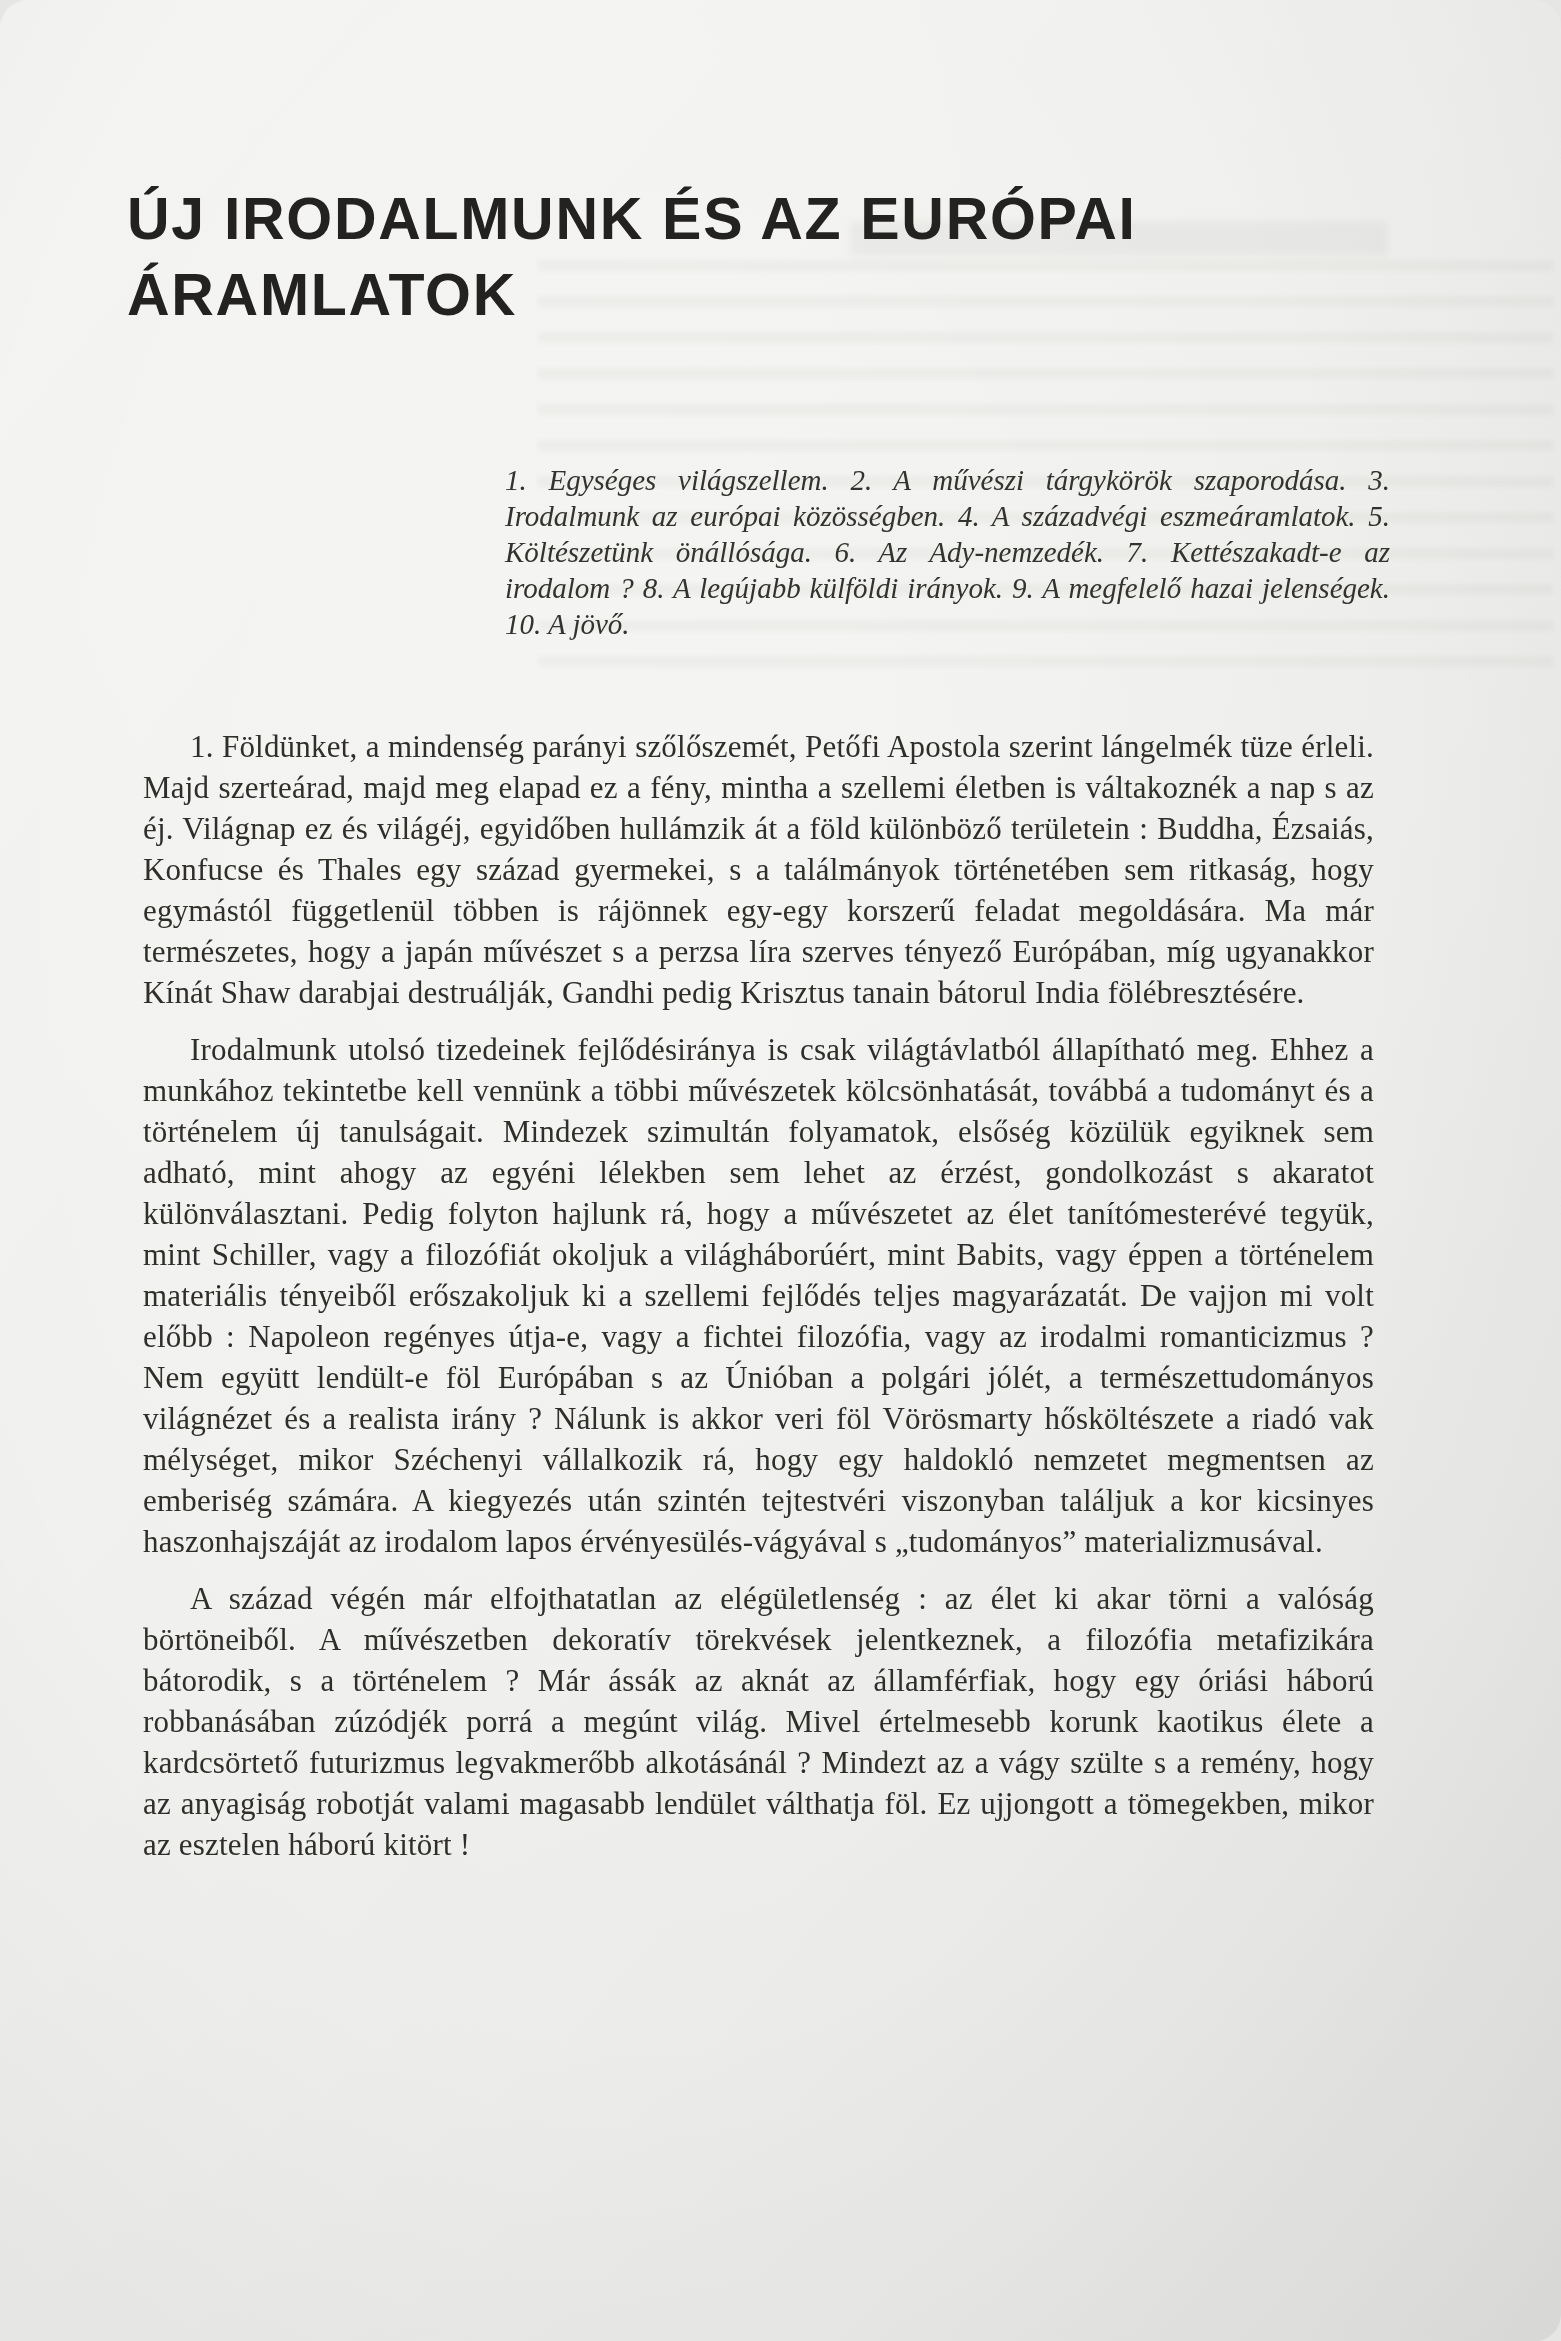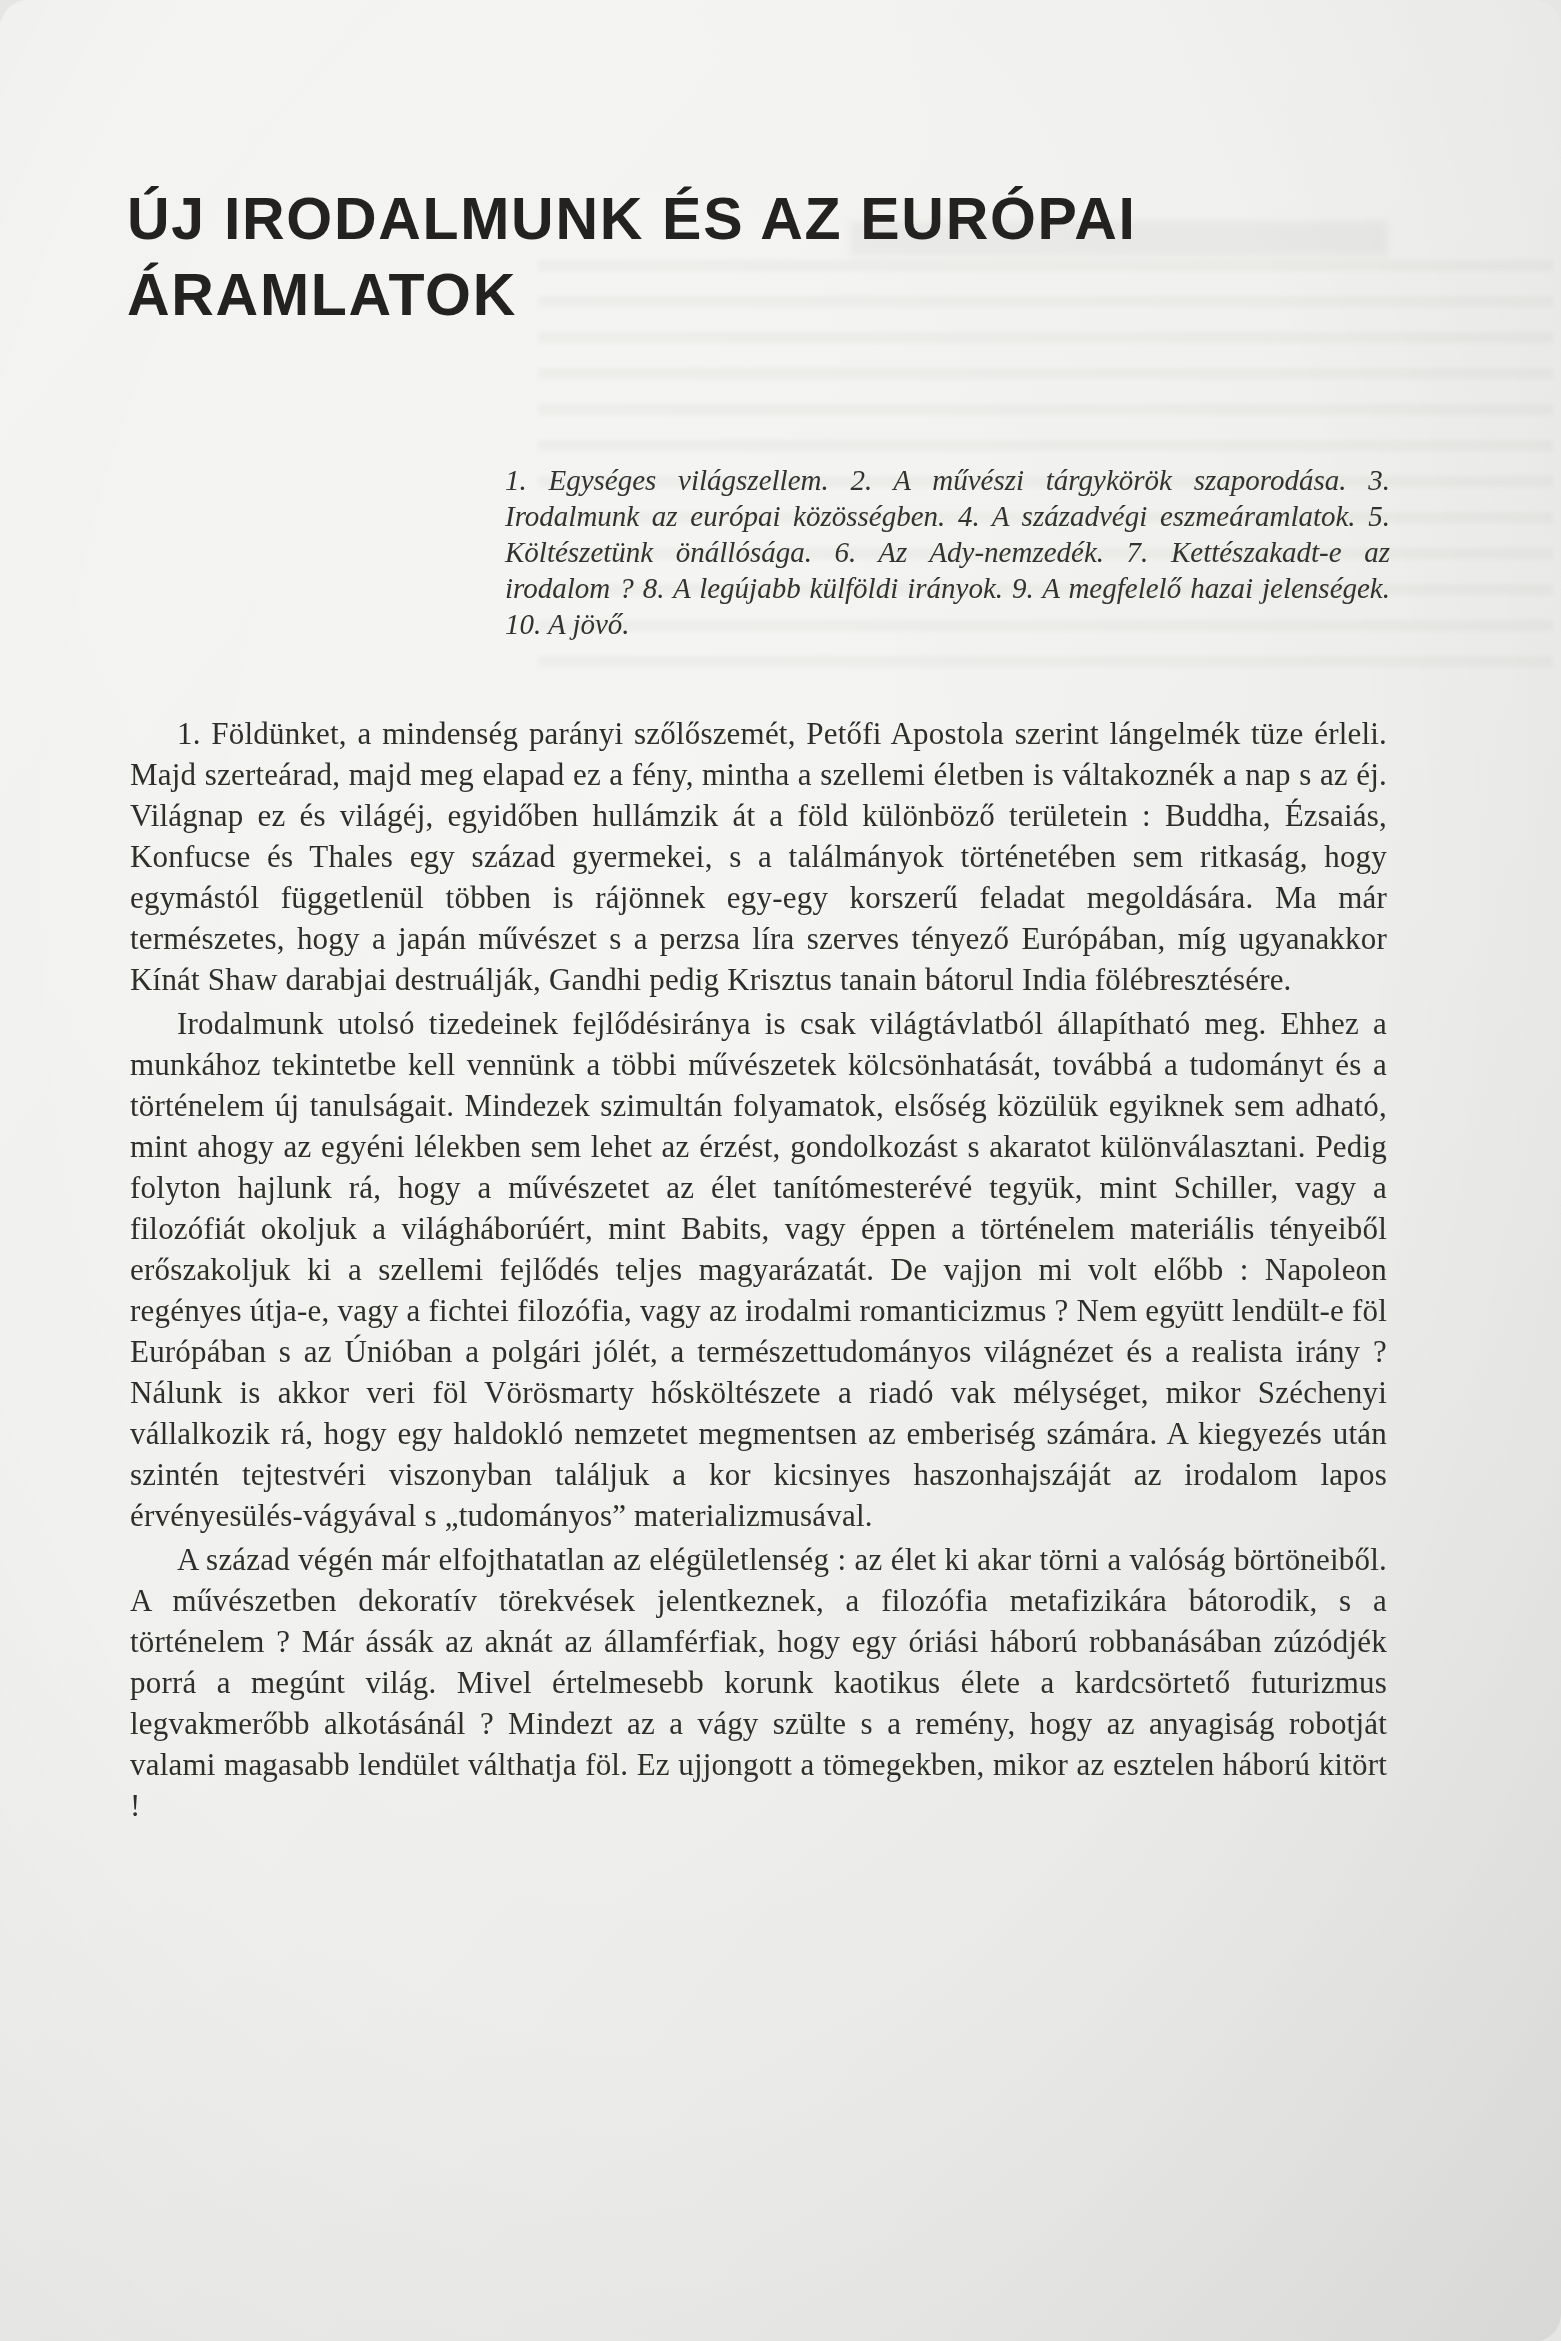--- a/index.html
+++ b/index.html
@@ -79,21 +79,21 @@
     left: 127px;
     top: 710px;
     width: 1263px;
     font-size: 31px;
     line-height: 41px;
     letter-spacing: 0.2px;
     text-align: justify;
     color: #302e2a;
   }
   .bodytext p {
-    margin: 3px;
+    margin: 16px;
     text-indent: 47px;
   }
 </style>
 </head>
 <body>
 
 <div class="page">
 
   <div class="vignette"></div>
 

